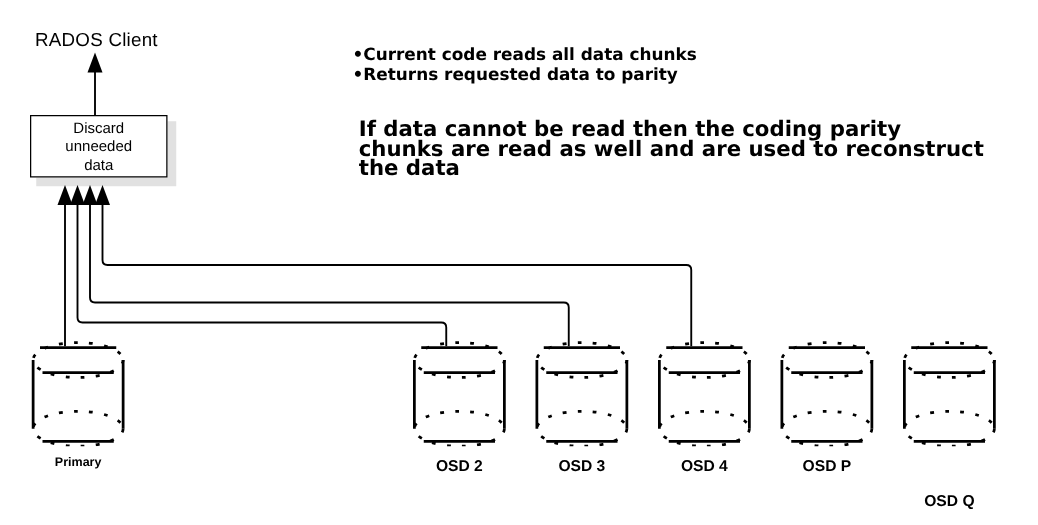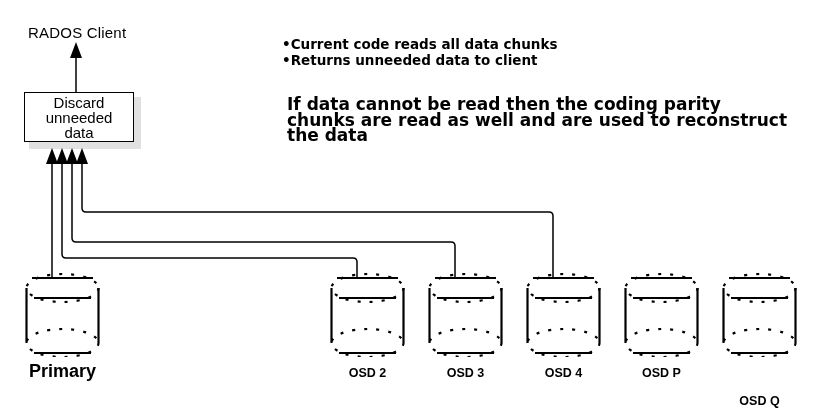--- a/index.html
+++ b/index.html
@@ -72,21 +72,21 @@
     height: 50px;
     border: 1.4px solid #000;
     background: #ffffff;
     box-sizing: border-box;
     display: flex;
     align-items: center;
     justify-content: center;
   }
   .discard-box .txt {
     text-align: center;
-    font-size: 15px;
+    font-size: 12px;
     line-height: 15px;
     font-weight: 400;
     font-family: "Liberation Sans", "DejaVu Sans", sans-serif;
   }
   .discard-box .txt span { display: block; }
 
   
   .cyl {
     position: absolute;
     width: 85px;
@@ -98,36 +98,36 @@
     position: absolute;
     text-align: center;
     font-size: 12.5px;
     font-weight: bold;
     white-space: nowrap;
     font-family: "Liberation Sans", "DejaVu Sans", sans-serif;
   }
   .osd-label.primary {
     line-height: 14px;
   }
-  .osd-label.primary .l1 { display: block; font-size: 18px; }
+  .osd-label.primary .l1 { display: block; font-size: 10px; }
   .osd-label.primary .l2 { display: block; font-size: 13px; margin-top: 48px; }
 
   
   .wires { position: absolute; left: 0; top: 0; }
 </style>
 </head>
 <body>
 
 <div id="canvas">
 
   <div class="rados-label">RADOS Client</div>
 
   <div class="bullets">
     <span class="b-line"><span class="dot">•</span><span>Current code reads all data chunks</span></span>
-    <span class="b-line"><span class="dot">•</span><span>Returns unneeded data to client</span></span>
+    <span class="b-line"><span class="dot">•</span><span>Returns requested data to parity</span></span>
   </div>
 
   <div class="paragraph">
     <span>If data cannot be read then the coding parity</span>
     <span>chunks are read as well and are used to reconstruct</span>
     <span>the data</span>
   </div>
 
   <div class="discard-shadow"></div>
   <div class="discard-box">

